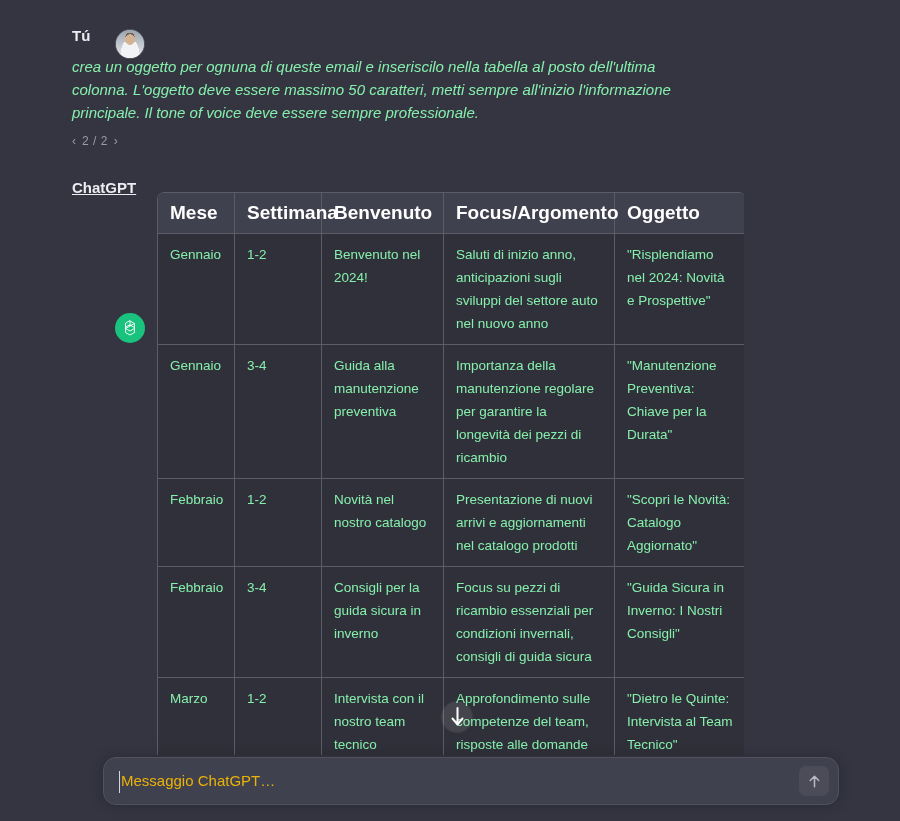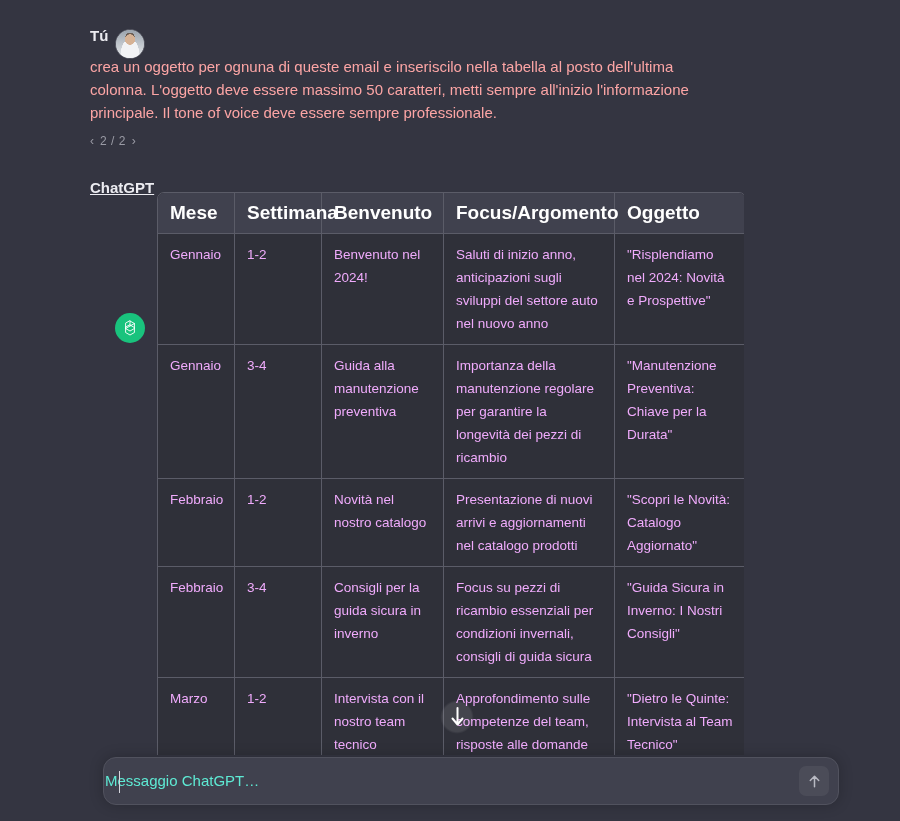--- a/index.html
+++ b/index.html
@@ -17,21 +17,21 @@
   }
 
   
   .conversation {
     position: absolute;
     left: 0; top: 0;
     width: 900px; height: 760px;
     overflow: hidden;
   }
 
-  .turn { position: relative; padding-left: 90px; }
+  .turn { position: relative; padding-left: 72px; }
 
   .avatar {
     position: absolute;
     left: 115px;
     width: 30px; height: 30px;
     border-radius: 50%;
     overflow: hidden;
   }
   .avatar.user {
     top: 29px;
@@ -56,22 +56,23 @@
   .speaker-name {
     font-size: 15px; font-weight: bold; color: #ececf1;
     line-height: 1; padding-top: 0;
   }
 
   .user-turn { padding-top: 28px; }
   .user-text {
     margin-top: 12px;
     font-size: 15px;
     line-height: 23px;
-    color: #fca5a5;
+    color: #86efac;
     width: 600px;
+    font-style: italic;
   }
 
   .pager {
     margin-top: 10px;
     display: flex; align-items: center; gap: 6px;
     color: #9a9ba5; font-size: 12px;
     width: max-content;
   }
   .pager .chev { font-size: 12px; line-height: 1; cursor: pointer; }
   .pager .count { font-size: 12px; letter-spacing: .5px; }
@@ -104,21 +105,21 @@
     font-weight: bold;
     text-align: left;
     padding: 9px 12px;
     border-right: 1px solid #5b5c68;
     border-bottom: 1px solid #5b5c68;
     vertical-align: middle;
   }
   table.schedule th:last-child { border-right: none; }
   table.schedule td {
     background: #2f3039;
-    color: #f0abfc;
+    color: #86efac;
     font-size: 13.5px;
     line-height: 23px;
     padding: 9px 12px;
     border-right: 1px solid #5b5c68;
     border-bottom: 1px solid #5b5c68;
     vertical-align: top;
   }
   table.schedule td:last-child { border-right: none; }
   table.schedule tr:last-child td { border-bottom: none; }
 
@@ -155,23 +156,23 @@
     border: 1px solid #51525e;
     border-radius: 13px;
     box-shadow: 0 0 14px rgba(0,0,0,0.22);
     display: flex; align-items: center;
   }
   .composer .caret {
     position: absolute; left: 15px; top: 13px;
     width: 1px; height: 22px; background: #d6d7de;
   }
   .composer .placeholder {
-    padding-left: 1px;
+    padding-left: 17px;
     font-size: 15px;
-    color: #5eead4;
+    color: #eab308;
     line-height: 48px;
     flex: 1;
     user-select: none;
   }
   .send-btn {
     position: absolute;
     right: 9px; top: 50%;
     transform: translateY(-50%);
     width: 30px; height: 30px;
     border-radius: 7px;

